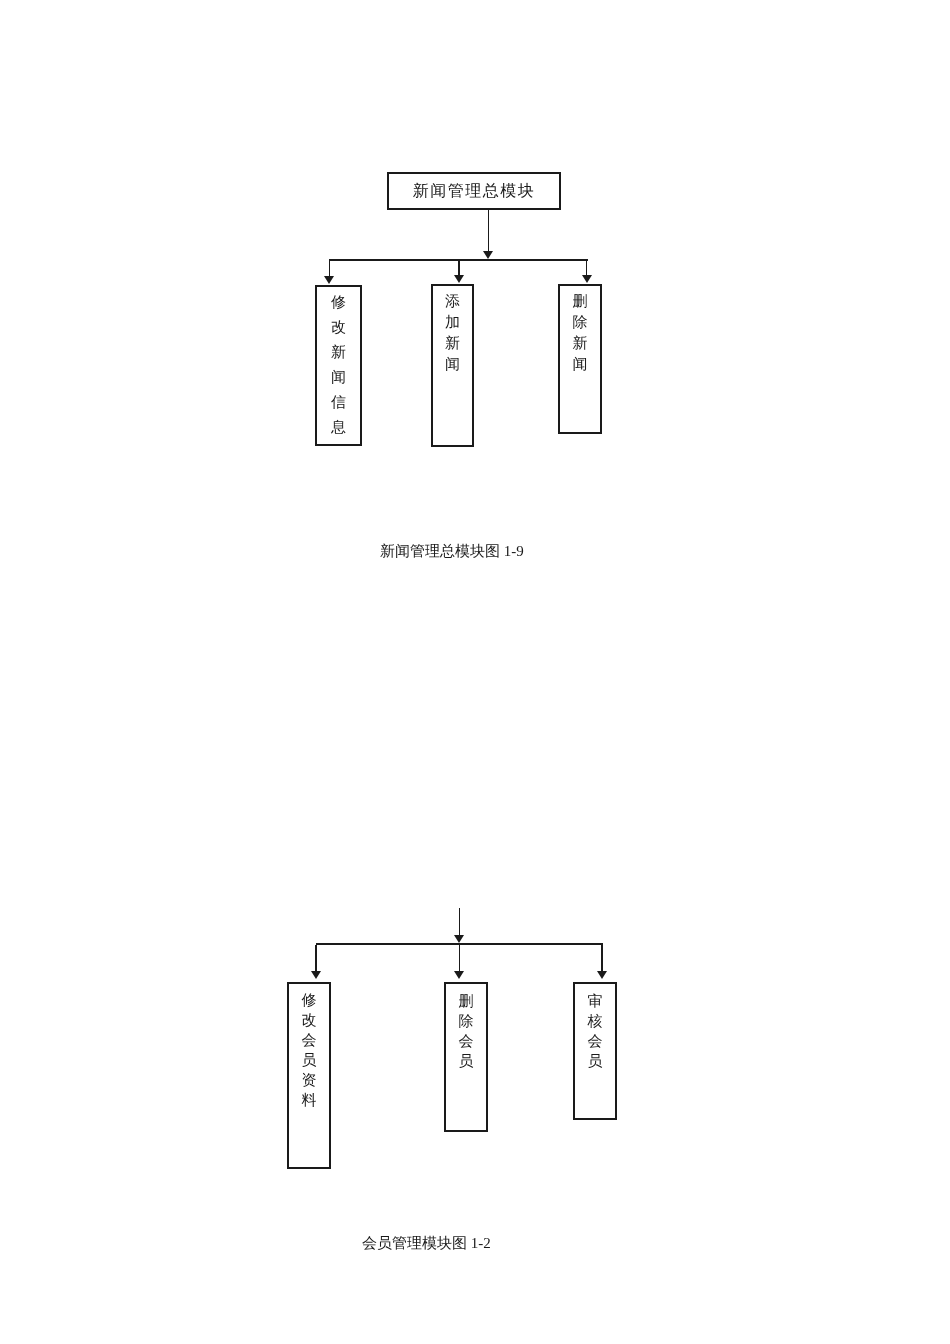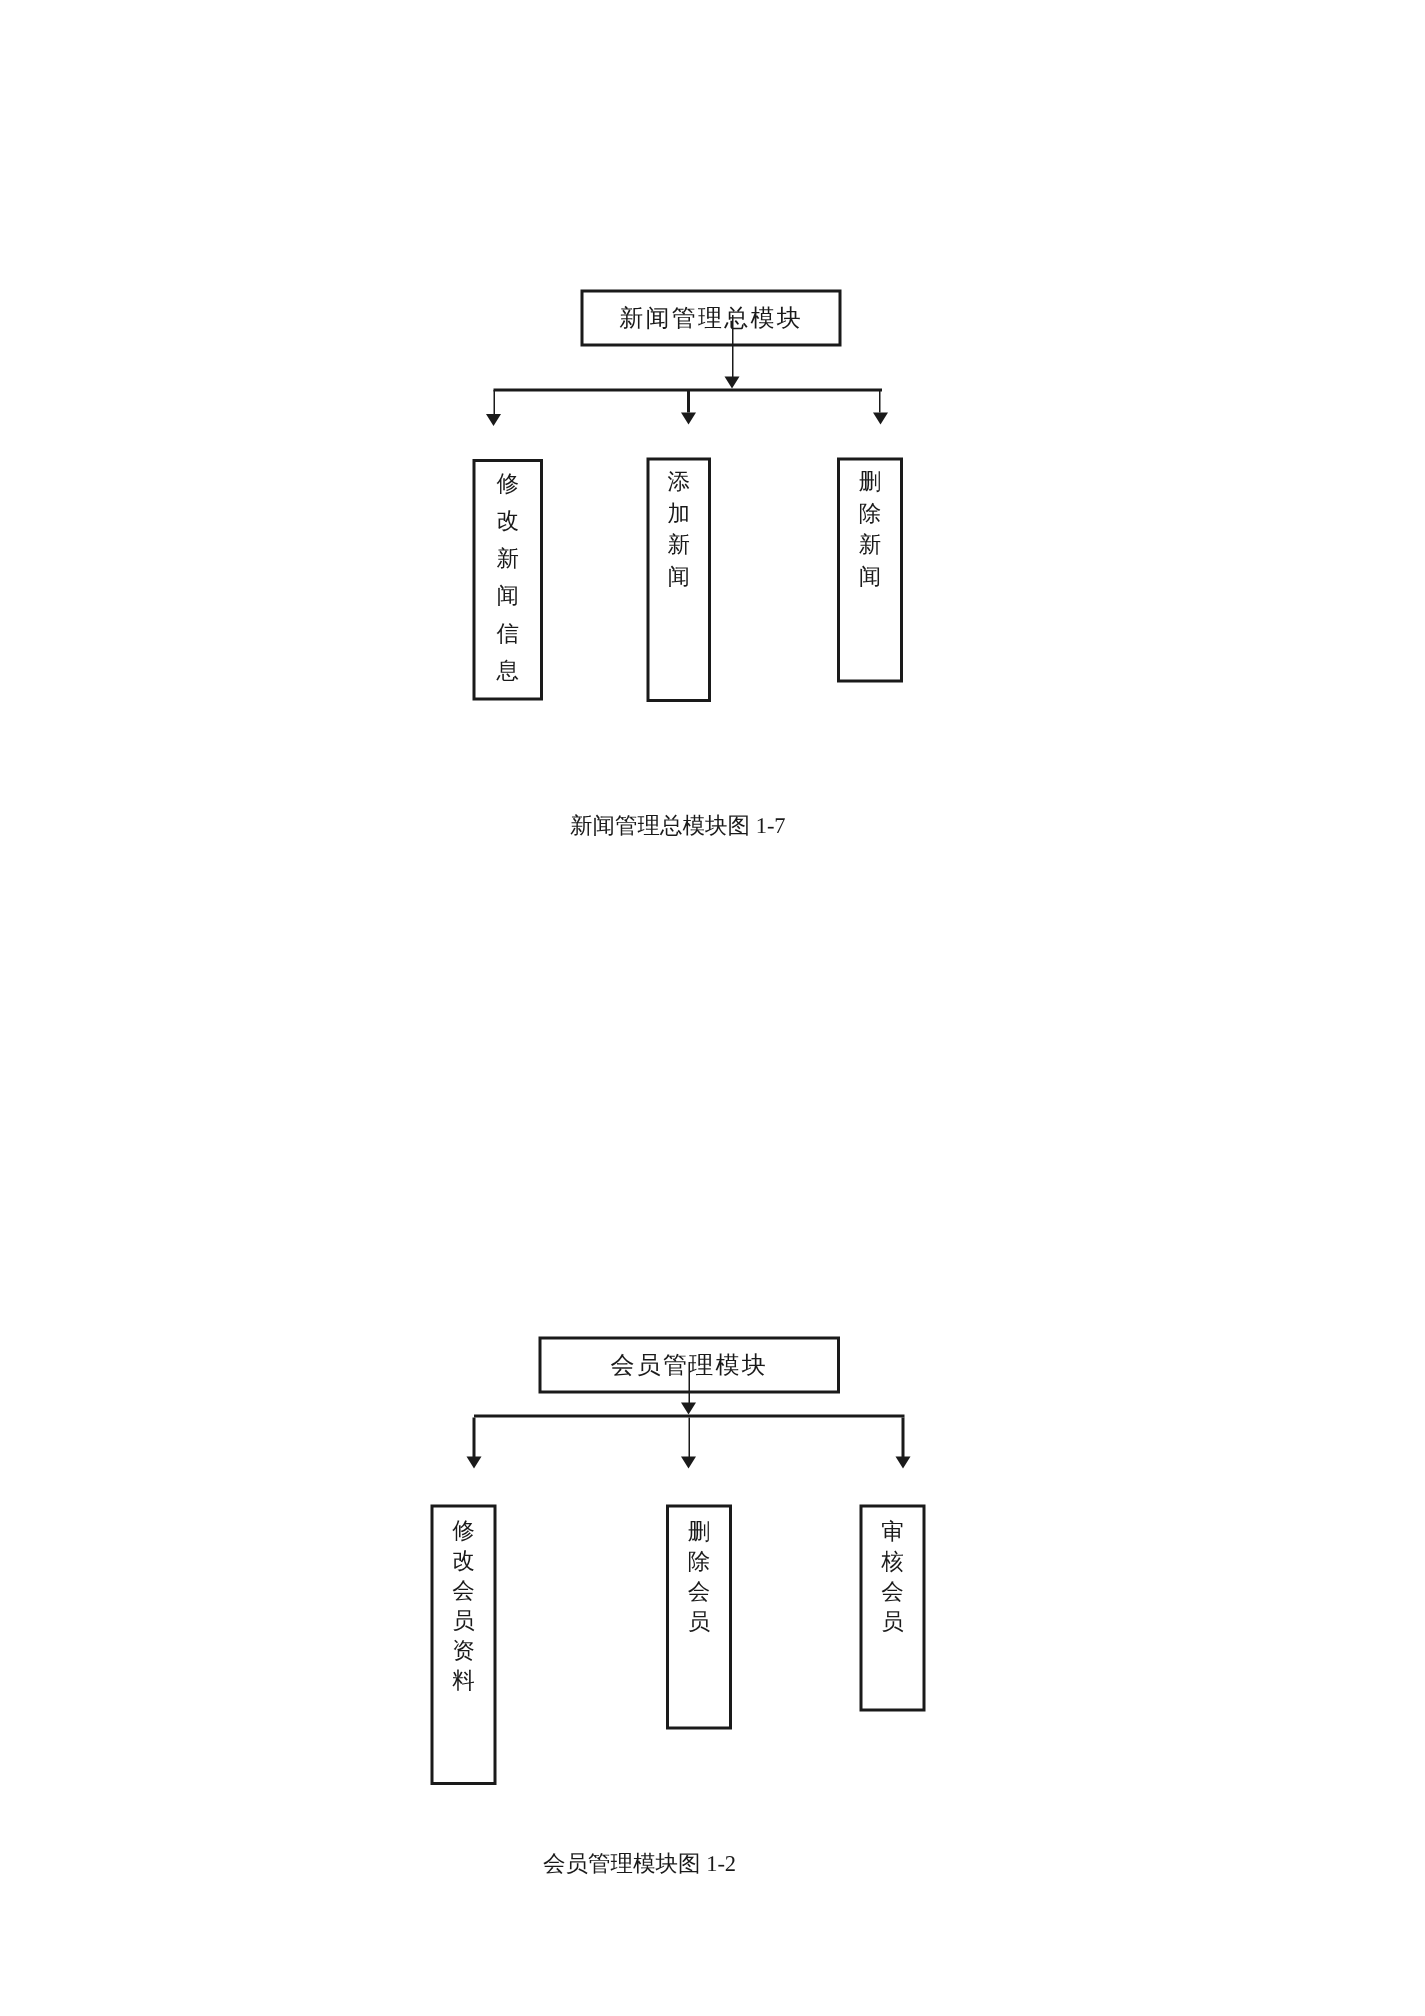--- a/index.html
+++ b/index.html
@@ -14,21 +14,20 @@
     background: #ffffff;
     overflow: hidden;
     font-family: "Liberation Serif", "DejaVu Serif", serif;
     color: #1a1a1a;
   }
   .box {
     position: absolute;
     box-sizing: border-box;
     border: 2px solid #1a1a1a;
     background: #ffffff;
-    margin-top: 21px;
   }
   .root-box {
     display: flex;
     align-items: center;
     justify-content: center;
   }
   .root-label {
     font-size: 16px;
     letter-spacing: 1.5px;
     white-space: nowrap;
@@ -100,25 +99,22 @@
       <span class="vchar">闻</span>
     </div>
 
   <div class="box vbox" style="left:558px; top:284px; width:44px; height:150px; line-height:21px; padding-top:5px;">
       <span class="vchar">删</span>
       <span class="vchar">除</span>
       <span class="vchar">新</span>
       <span class="vchar">闻</span>
     </div>
 
-  <div class="caption" style="left:380px; top:541px;">新闻管理总模块图 1-7</div>
+  <div class="caption" style="left:380px; top:541px;">新闻管理总模块图 1-9</div>
 
-  <div class="box root-box" style="left:359px; top:870px; width:201px; height:38px;">
-    <span class="root-label">会员管理模块</span>
-  </div>
 
   <div class="line v" style="left:458.75px; top:908px; height:28px;"></div>
   <div class="arrow-down" style="left:454.25px; top:935px;"></div>
 
   <div class="line h" style="left:316px; top:943px; width:286.5px;"></div>
 
   <div class="line v" style="left:315.25px; top:944.5px; height:27px;"></div>
   <div class="arrow-down" style="left:311px; top:971px;"></div>
 
   <div class="line v" style="left:458.75px; top:944.5px; height:27px;"></div>

